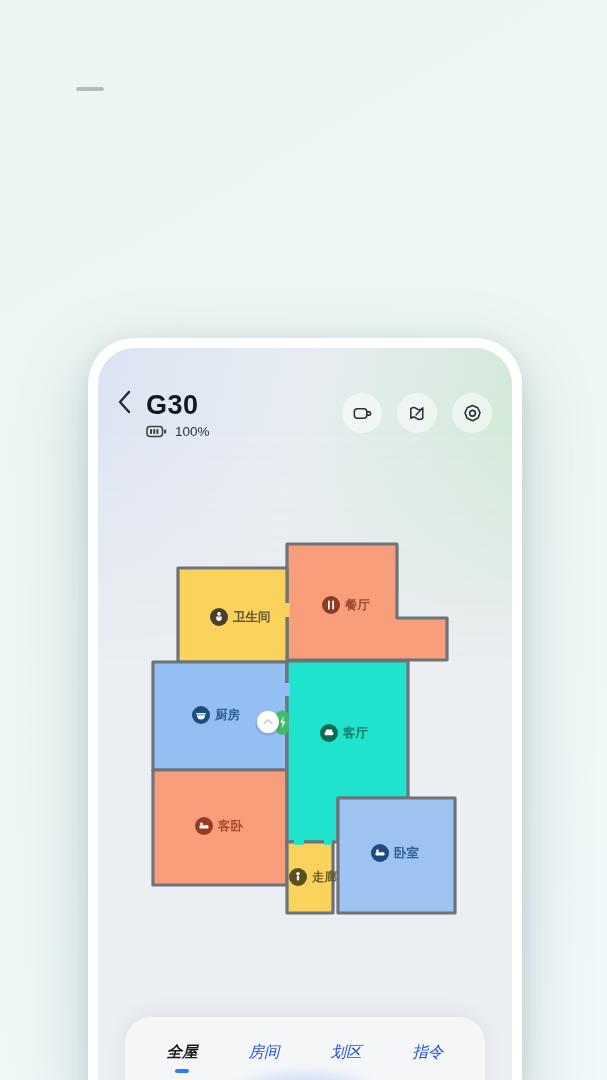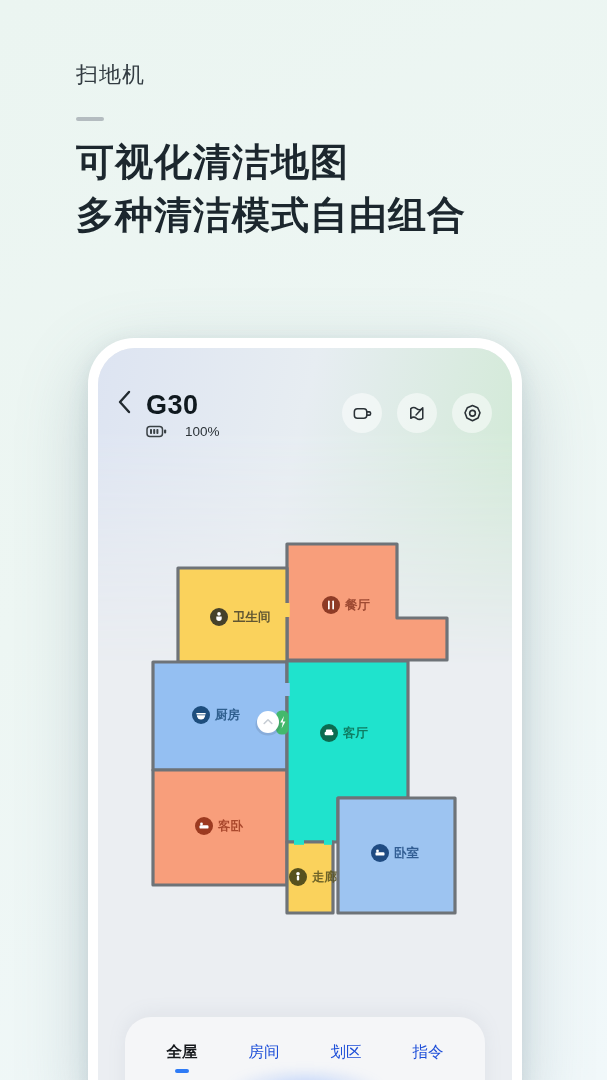--- a/index.html
+++ b/index.html
@@ -24,55 +24,50 @@
     border-radius:37px 37px 0 0;background:#ebeef2;
   }
   .screen::before{
     content:"";position:absolute;left:0;top:0;width:100%;height:330px;
     background:linear-gradient(103deg,#dde4f2 0%,#e7edf2 45%,#d4ead9 88%,#cfe8d6 100%);
     -webkit-mask-image:linear-gradient(to bottom,#000 25%,transparent 96%);
     mask-image:linear-gradient(to bottom,#000 25%,transparent 96%);
   }
   .back-btn{position:absolute;left:16px;top:40px;width:24px;height:28px;cursor:pointer;}
   .dev-title{position:absolute;left:48px;top:34px;font-size:27px;font-weight:700;color:#10191f;letter-spacing:.5px;margin-top:8px;}
-  .battery-row{position:absolute;left:48px;top:76px;display:flex;align-items:center;gap:18px;}
+  .battery-row{position:absolute;left:48px;top:76px;display:flex;align-items:center;gap:8px;}
   .battery-text{font-size:13.5px;color:#2c3338;}
   .toolbar{position:absolute;right:20px;top:45px;display:flex;gap:15px;}
   .tool-btn{width:40px;height:40px;border-radius:50%;background:rgba(255,255,255,.5);
     display:flex;align-items:center;justify-content:center;cursor:pointer;}
   
   .map-svg{position:absolute;left:50px;top:192px;}
   .map-svg text{font-family:"Liberation Sans",sans-serif;font-weight:700;font-size:12.5px;}
   
   .sheet{
     position:absolute;left:27px;top:669px;width:360px;height:130px;
     background:#f5f6f8;border-radius:26px 26px 0 0;
     box-shadow:0 -4px 18px rgba(130,140,160,.10);
   }
-  .tabs{display:flex;justify-content:space-around;padding:25px 16px 0 16px;}
+  .tabs{display:flex;justify-content:space-around;padding:25px 16px 0 16px;font-style:italic;}
   .tab{display:flex;flex-direction:column;align-items:center;cursor:pointer;}
   .tab-label{font-size:15.5px;color:#1d4ed8;}
   .tab.active .tab-label{color:#15181c;font-weight:700;}
   .tab-underline{width:14px;height:4px;border-radius:2px;margin-top:6px;background:#2f7bf6;}
   .sheet-glow{
     position:absolute;left:50%;transform:translateX(-50%);top:50px;width:160px;height:44px;
     background:radial-gradient(ellipse at center,rgba(80,140,255,.35),rgba(80,140,255,0) 70%);
     filter:blur(4px);
   }
 </style>
 </head>
 <body>
 
 <div class="hero">
-  <div class="eyebrow">扫地机</div>
   <div class="divider"></div>
-  <div class="headline">
-    <div>可视化清洁地图</div>
-    <div>多种清洁模式自由组合</div>
-  </div>
 </div>
 
 <div class="phone">
   <div class="screen">
 
     <div class="back-btn">
       <svg width="24" height="28" viewBox="0 0 24 28">
         <polyline points="15,4 6,14 15,24" fill="none" stroke="#222a30" stroke-width="2.4" stroke-linecap="round" stroke-linejoin="round"></polyline>
       </svg>
     </div>

